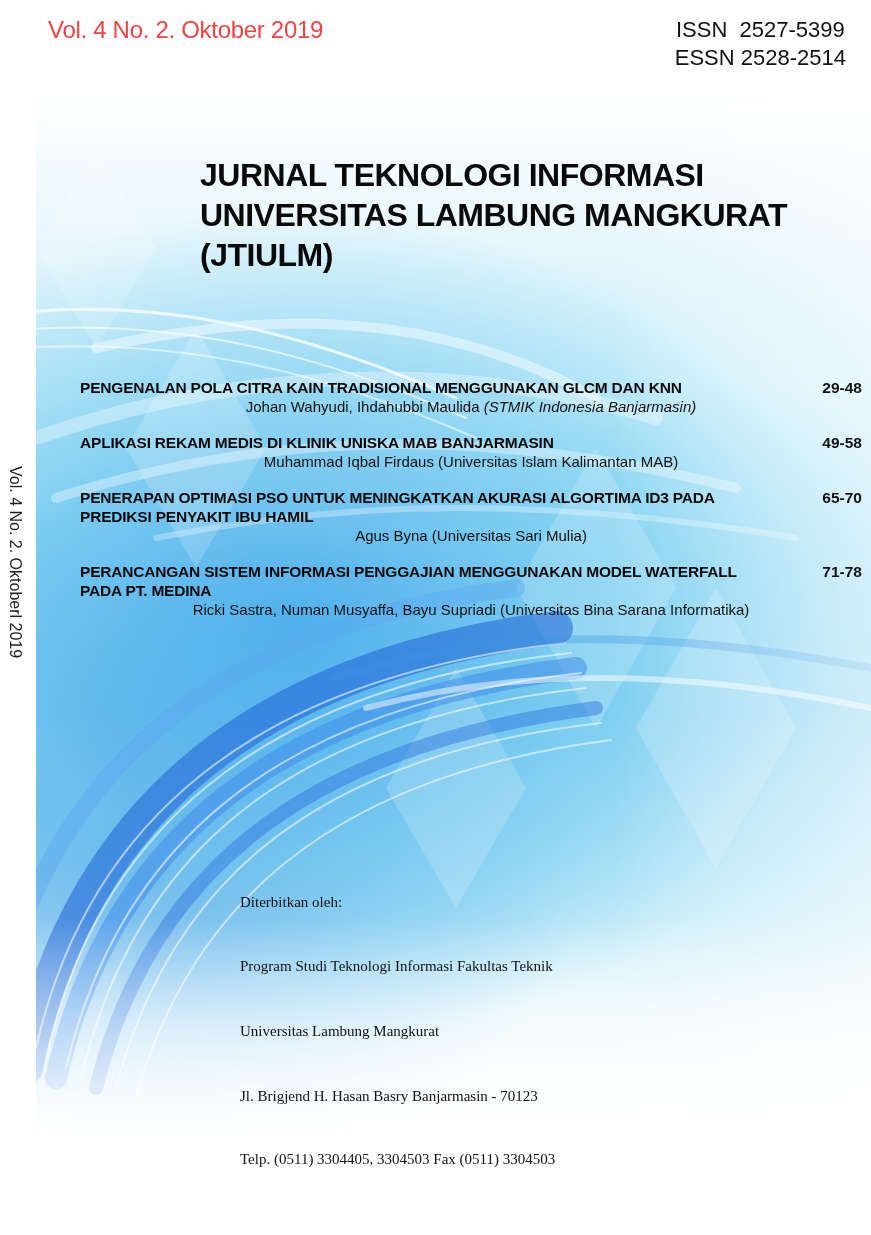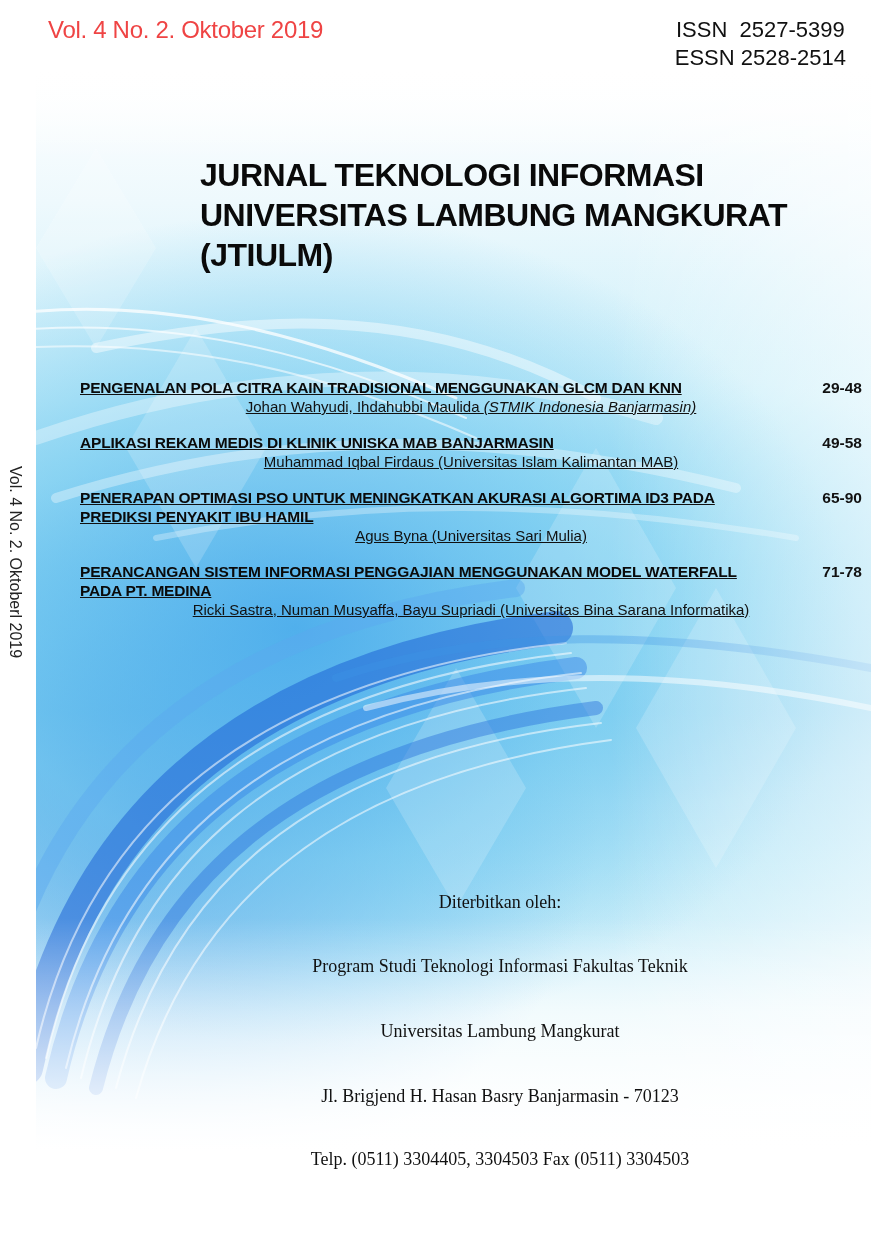--- a/index.html
+++ b/index.html
@@ -44,34 +44,34 @@
       position: absolute; left: 6px; top: 466px;
       writing-mode: vertical-rl; font-size: 16px; color: #222; white-space: nowrap;
     }
     .title {
       position: absolute; left: 200px; top: 155px; width: 671px; text-align: left;
       font-weight: bold; font-size: 32px; line-height: 40px; color: #0a0a0a;
       letter-spacing: -0.5px;
     }
 
     .toc { position: absolute; left: 80px; top: 378px; width: 782px; }
-    .toc-entry { position: relative; margin-bottom: 17px; text-decoration: underline; }
+    .toc-entry { position: relative; margin-bottom: 17px; }
     .toc-title {
       font-weight: bold; font-size: 15.5px; line-height: 19px; color: #0a0a0a;
       width: 700px; letter-spacing: -0.2px;
     }
     .toc-pages {
       position: absolute; right: 0; top: 0; font-weight: bold; font-size: 15.5px; line-height: 19px;
     }
     .toc-authors { font-size: 15px; line-height: 19px; color: #111; text-align: center; }
     .toc-affil-italic { font-style: italic; }
 
     .publisher {
-      position: absolute; left: 240px; top: 888px; width: 520px; text-align: center;
-      font-family: "Liberation Serif", serif; font-size: 18px; color: #111;
+      position: absolute; left: 240px; top: 888px; width: 520px; 
+      font-family: "Liberation Serif", serif; font-size: 15px; color: #111;
     }
     .publisher .by { line-height: 28px; margin-bottom: 24px; }
     .publisher .addr { line-height: 29px; margin-top: 36px; }
     .publisher .tel { margin-top: 34px; line-height: 28px; }
   </style>
 </head>
 <body>
 
 <div class="art">
   <svg width="835" height="1110" viewBox="0 0 835 1110">
@@ -139,21 +139,21 @@
     <div class="toc-pages">29-48</div>
     <div class="toc-authors"><span>Johan Wahyudi, Ihdahubbi Maulida </span><span class="toc-affil-italic">(STMIK Indonesia Banjarmasin)</span></div>
   </div>
   <div class="toc-entry">
     <div class="toc-title">APLIKASI REKAM MEDIS DI KLINIK UNISKA MAB BANJARMASIN</div>
     <div class="toc-pages">49-58</div>
     <div class="toc-authors">Muhammad Iqbal Firdaus (Universitas Islam Kalimantan MAB)</div>
   </div>
   <div class="toc-entry">
     <div class="toc-title">PENERAPAN OPTIMASI PSO UNTUK MENINGKATKAN AKURASI ALGORTIMA ID3 PADA PREDIKSI PENYAKIT IBU HAMIL</div>
-    <div class="toc-pages">65-90</div>
+    <div class="toc-pages">65-70</div>
     <div class="toc-authors">Agus Byna (Universitas Sari Mulia)</div>
   </div>
   <div class="toc-entry">
     <div class="toc-title">PERANCANGAN SISTEM INFORMASI PENGGAJIAN MENGGUNAKAN MODEL WATERFALL PADA PT. MEDINA</div>
     <div class="toc-pages">71-78</div>
     <div class="toc-authors">Ricki Sastra, Numan Musyaffa, Bayu Supriadi (Universitas Bina Sarana Informatika)</div>
   </div>
 </div>
 
 <div class="publisher">

